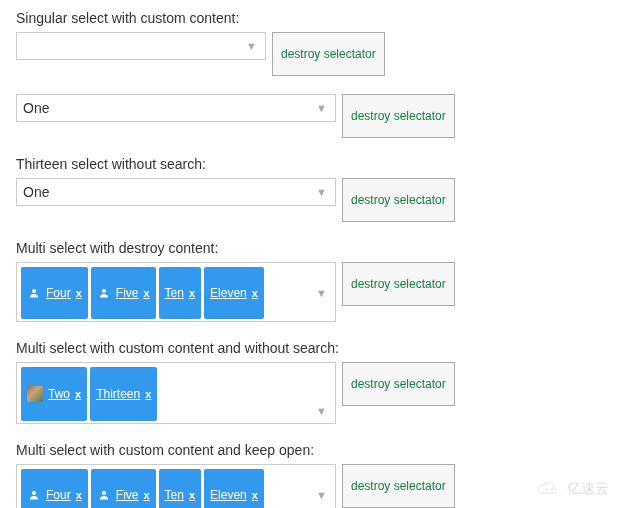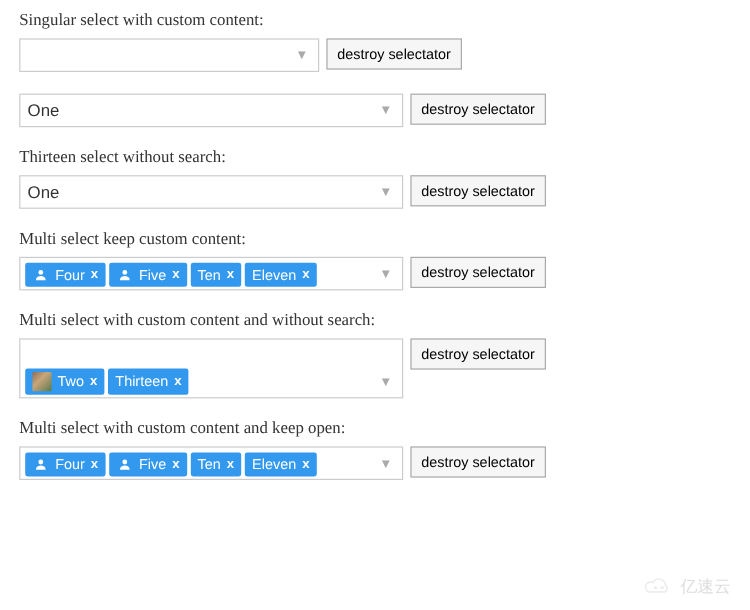--- a/index.html
+++ b/index.html
@@ -11,21 +11,20 @@
     width: 625px;
     box-sizing: border-box;
     background: #fff;
   }
   .section {
     margin-bottom: 18px;
   }
   .section-label {
     margin-bottom: 6px;
     color: #333;
-    font-family: Liberation Serif, serif;
   }
   .row {
     display: flex;
     align-items: flex-start;
     gap: 6px;
   }
   .selectator {
     border: 1px solid #ccc;
     background: #fff;
     display: flex;
@@ -56,24 +55,25 @@
     flex-wrap: wrap;
     gap: 3px;
     flex: 1;
   }
   .tag {
     background: #3399ee;
     color: #fff;
     font-size: 12px;
     display: inline-flex;
     align-items: center;
-    padding: 3px 6px;
+    padding: 19px 6px;
     border-radius: 2px;
     gap: 5px;
     line-height: 1;
+    text-decoration: underline;
   }
   .tag .icon {
     width: 14px;
     height: 14px;
     display: inline-flex;
     align-items: center;
     justify-content: center;
   }
   .tag .avatar {
     width: 16px;
@@ -86,22 +86,22 @@
     cursor: pointer;
     font-size: 11px;
   }
   .destroy-btn {
     background: #f6f6f6;
     border: 1px solid #aaa;
     padding: 4px 8px;
     font-size: 12px;
     font-family: inherit;
     cursor: pointer;
-    color: #000000;
-    height: 26px;
+    color: #15803d;
+    height: 44px;
     box-sizing: border-box;
   }
   .watermark {
     position: fixed;
     right: 16px;
     bottom: 10px;
     color: #ddd;
     font-size: 14px;
     display: flex;
     align-items: center;
@@ -139,21 +139,21 @@
   <div class="row">
     <div class="selectator wide">
       <span class="sel-text">One</span>
       <span class="chevron">▼</span>
     </div>
     <button class="destroy-btn">destroy selectator</button>
   </div>
 </div>
 
 <div class="section">
-  <div class="section-label">Multi select keep custom content:</div>
+  <div class="section-label">Multi select with destroy content:</div>
   <div class="row">
     <div class="selectator wide multi">
       <div class="tags">
         <span class="tag">
           <span class="icon">
               <svg width="12" height="12" viewBox="0 0 24 24" fill="#fff">
                 <circle cx="12" cy="8" r="4"></circle>
                 <path d="M4 20c0-4 4-6 8-6s8 2 8 6v1H4z"></path>
               </svg>
             </span>

